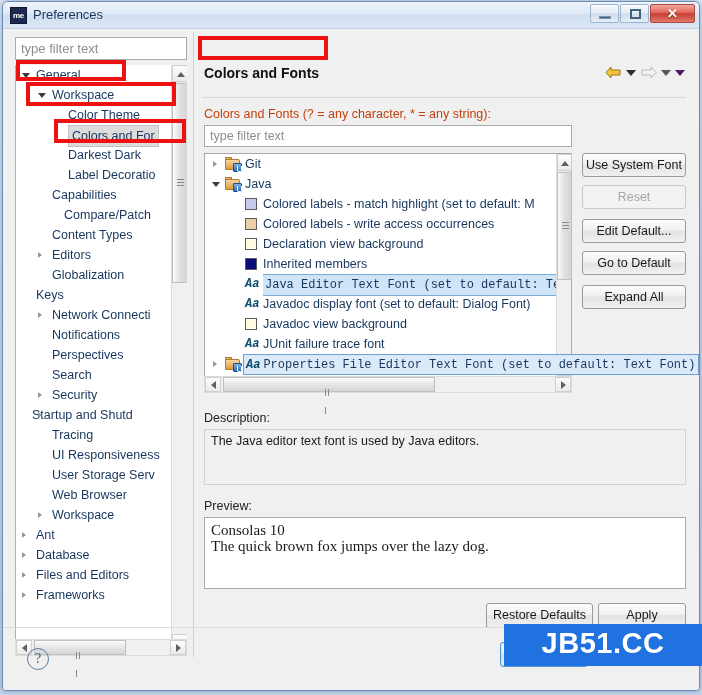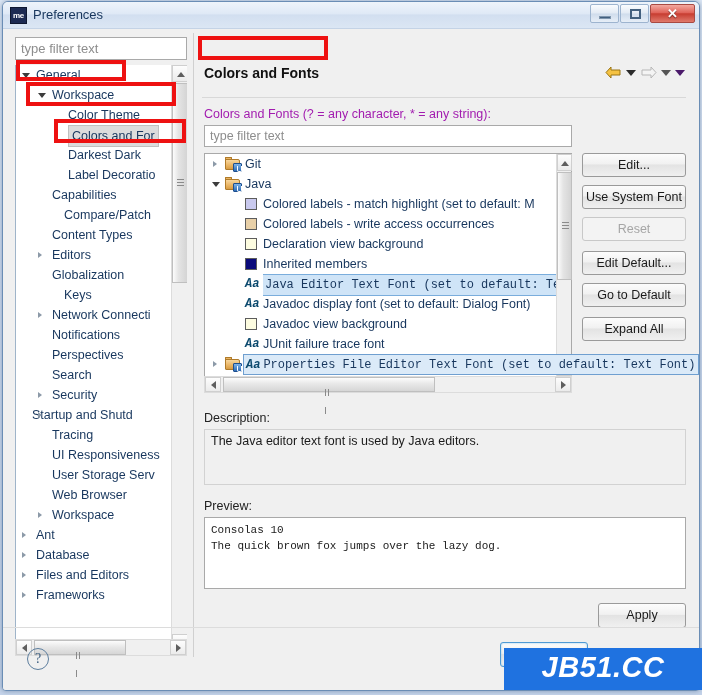--- a/index.html
+++ b/index.html
@@ -233,21 +233,21 @@
   .caret-dn {
     width: 0; height: 0;
     border-left: 5px solid transparent;
     border-right: 5px solid transparent;
     border-top: 6px solid #2b2b2b;
   }
   .caret-dn.purple { border-top-color: #4b1a6b; }
 
   .filter-label {
     position: absolute; left: 10px; top: 74px;
-    font-size: 12.5px; color: #a21caf;
+    font-size: 12.5px; color: #c2410c;
   }
   .filter-right {
     position: absolute; left: 10px; top: 92px;
     width: 368px; height: 22px;
     border: 1px solid #a9a9a9;
     background: #fff;
     font-size: 12.5px; color: #8d8d8d;
     padding: 3px 0 0 5px;
   }
 
@@ -382,22 +382,22 @@
     position: absolute; left: 6px; top: 4px;
     font-size: 12.5px; color: #1a1a1a;
   }
   .preview-box {
     position: absolute; left: 10px;
     background: #fff;
     border: 1px solid #a9a9a9;
   }
   .preview-text {
     position: absolute; left: 6px; top: 4px;
-    font-family: Liberation Mono, monospace;
-    font-size: 11px; color: #1a1a1a;
+    font-family: Liberation Serif, serif;
+    font-size: 15px; color: #1a1a1a;
     line-height: 16px; white-space: pre;
   }
 
   
   .btm-sep {
     position: absolute; left: 0; width: 698px; height: 1px; background: #dcdcdc;
   }
   .wide-btn {
     position: absolute;
     height: 25px;
@@ -477,21 +477,21 @@
             <div class="tnode"><span class="arrow open" style="left: 22px;"></span><span class="lbl" style="margin-left: 36px;">Workspace</span></div>
             <div class="tnode"><span class="lbl" style="margin-left: 52px;">Color Theme</span></div>
             <div class="tnode sel"><span class="lbl" style="margin-left: 52px;">Colors and For</span></div>
             <div class="tnode"><span class="lbl" style="margin-left: 52px;">Darkest Dark</span></div>
             <div class="tnode"><span class="lbl" style="margin-left: 52px;">Label Decoratio</span></div>
             <div class="tnode"><span class="lbl" style="margin-left: 36px;">Capabilities</span></div>
             <div class="tnode"><span class="lbl" style="margin-left: 48px;">Compare/Patch</span></div>
             <div class="tnode"><span class="lbl" style="margin-left: 36px;">Content Types</span></div>
             <div class="tnode"><span class="arrow" style="left: 22px;"></span><span class="lbl" style="margin-left: 36px;">Editors</span></div>
             <div class="tnode"><span class="lbl" style="margin-left: 36px;">Globalization</span></div>
-            <div class="tnode"><span class="lbl" style="margin-left: 48px;">Keys</span></div>
+            <div class="tnode"><span class="lbl" style="margin-left: 20px;">Keys</span></div>
             <div class="tnode"><span class="arrow" style="left: 22px;"></span><span class="lbl" style="margin-left: 36px;">Network Connecti</span></div>
             <div class="tnode"><span class="lbl" style="margin-left: 36px;">Notifications</span></div>
             <div class="tnode"><span class="lbl" style="margin-left: 36px;">Perspectives</span></div>
             <div class="tnode"><span class="lbl" style="margin-left: 36px;">Search</span></div>
             <div class="tnode"><span class="arrow" style="left: 22px;"></span><span class="lbl" style="margin-left: 36px;">Security</span></div>
             <div class="tnode"><span class="arrow" style="left: 22px;"></span><span class="lbl" style="margin-left: 16px;">Startup and Shutd</span></div>
             <div class="tnode"><span class="lbl" style="margin-left: 36px;">Tracing</span></div>
             <div class="tnode"><span class="lbl" style="margin-left: 36px;">UI Responsiveness</span></div>
             <div class="tnode"><span class="lbl" style="margin-left: 36px;">User Storage Serv</span></div>
             <div class="tnode"><span class="lbl" style="margin-left: 36px;">Web Browser</span></div>
@@ -640,51 +640,51 @@
                 <i class="sb-tri-h r"></i>
               </div>
           </div>
 
           <div class="cf-overflow">
             <span class="aa-ico">Aa</span><span>Properties File Editor Text Font (set to default: Text Font)</span>
           </div>
         </div>
 
         <div class="side-btns" id="side-buttons">
-            <div class="btn">Edit...</div>
             <div class="btn">Use System Font</div>
             <div class="btn disabled">Reset</div>
             <div class="btn gap">Edit Default...</div>
             <div class="btn">Go to Default</div>
             <div class="btn gap">Expand All</div>
           </div>
 
         <div class="sec-label" style="top:378px;">Description:</div>
         <div class="box" style="top:396px;width:482px;height:56px;">
           <div class="desc-text">The Java editor text font is used by Java editors.</div>
         </div>
 
         <div class="sec-label" style="top:466px;">Preview:</div>
         <div class="preview-box" style="top:484px;width:482px;height:72px;">
           <div class="preview-text">Consolas 10
 The quick brown fox jumps over the lazy dog.</div>
         </div>
 
+        <div class="wide-btn" style="left:292px; top:570px; width:107px;">Restore Defaults</div>
         <div class="wide-btn" style="left:404px; top:570px; width:88px;">Apply</div>
       </div>
 
       <div class="btm-sep" style="left:0; top:598px;"></div>
 
       <div class="wide-btn default" style="left:497px; top:613px; width:88px;">OK</div>
 
       <div class="help-ico">?</div>
     </div>
   </div>
 
   <div id="annotations">
       <div class="redbox" style="left: 198px; top: 36px; width: 130px; height: 24px; border-color: rgb(238, 17, 17);"></div>
       <div class="redbox" style="left: 16px; top: 60px; width: 110px; height: 21px; border-color: rgb(238, 17, 17);"></div>
       <div class="redbox" style="left: 26px; top: 82px; width: 150px; height: 24px; border-color: rgb(238, 17, 17);"></div>
       <div class="redbox" style="left: 54px; top: 119px; width: 132px; height: 24px; border-color: rgb(238, 17, 17);"></div>
     </div>
 
-  <div class="watermark" style="left:504px; top:648px; width:198px; height:42px;font-style:italic;">JB51.CC</div>
+  <div class="watermark" style="left:504px; top:624px; width:198px; height:42px;">JB51.CC</div>
 </div>
 
 </body></html>

